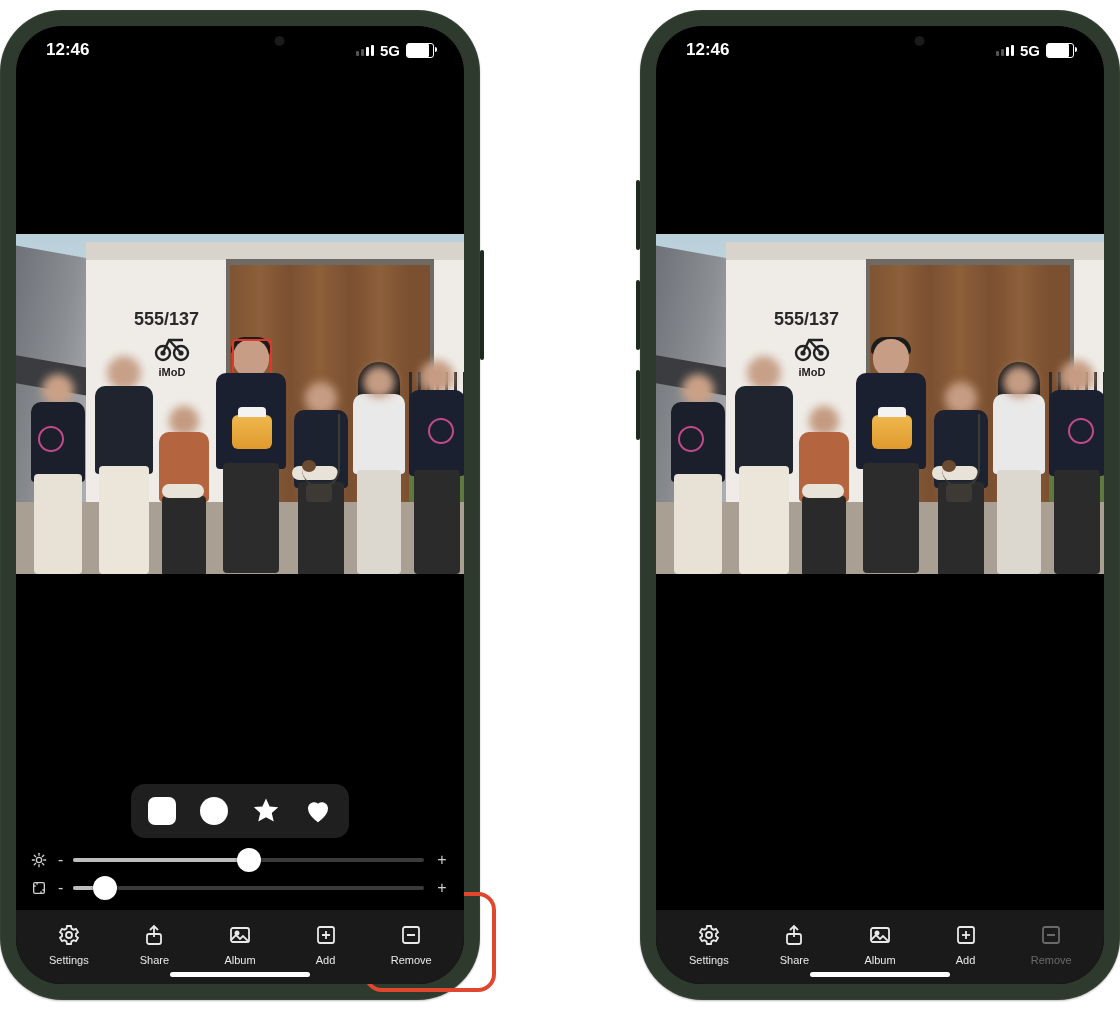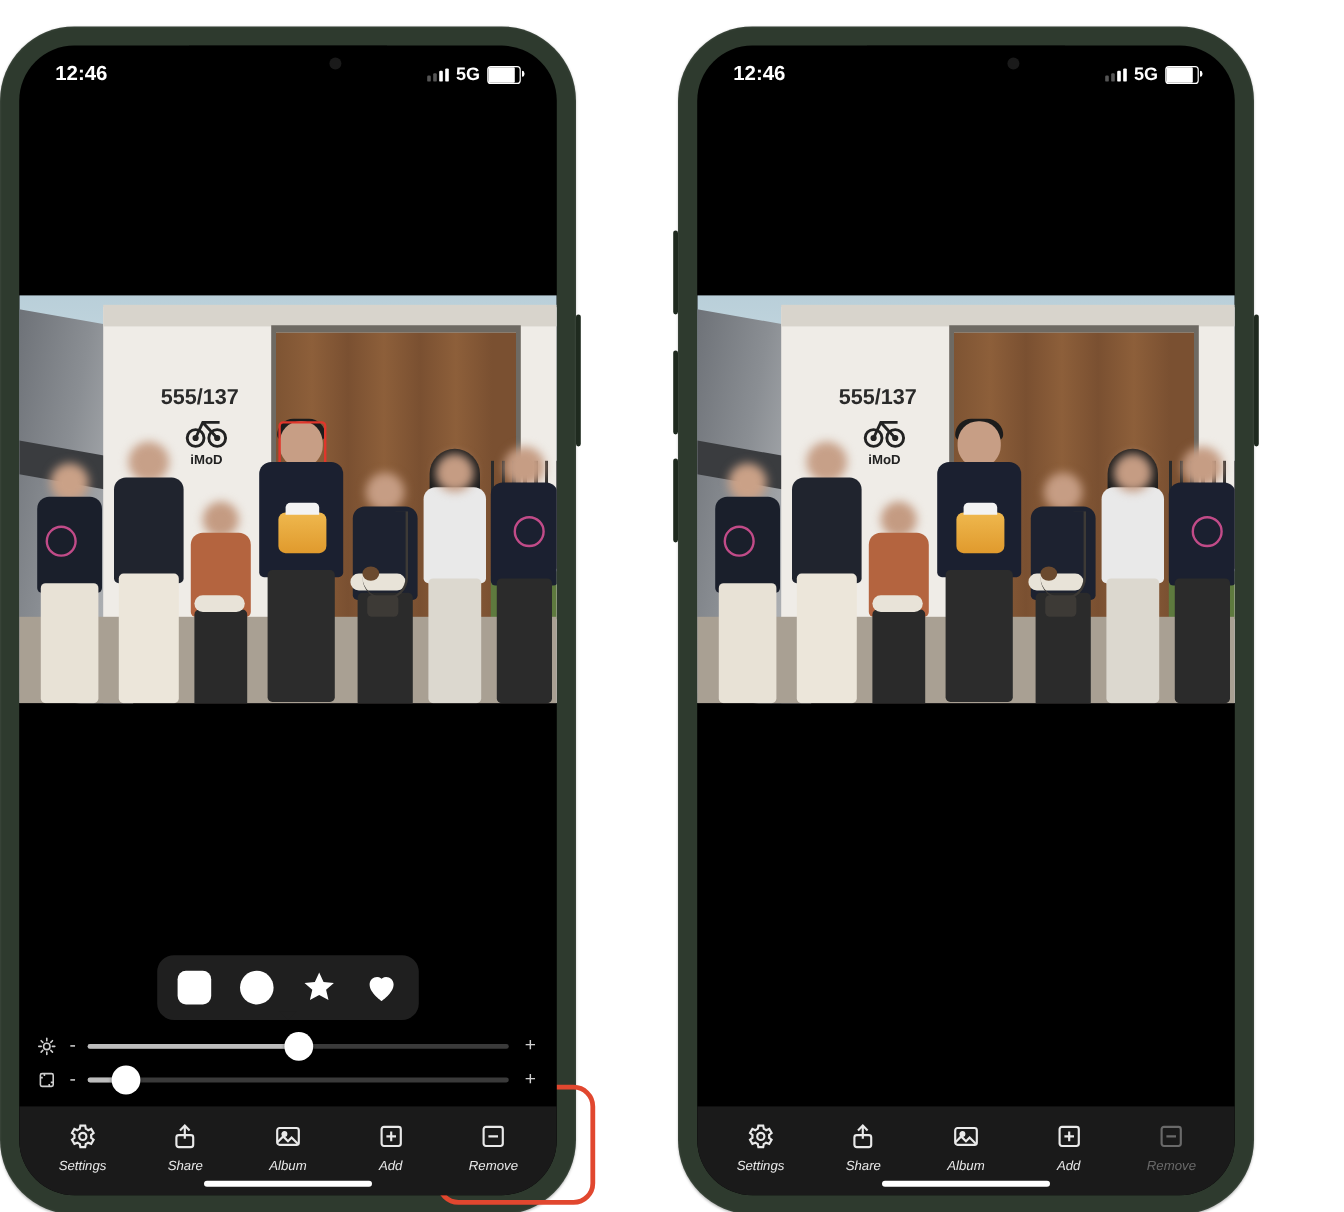--- a/index.html
+++ b/index.html
@@ -9,21 +9,21 @@
     --radius: 62px;
     --black: #000;
     --dark: #0d0d0d;
     --panel: #1a1a1a;
     --white: #fff;
     --muted: #9b9b9b;
     --annot: #e1472f;
     --frame: #2e3a2e;
   }
   html,body{margin:0;padding:0;background:#fff;font-family:-apple-system,Helvetica,Arial,sans-serif;}
-  .stage{width:1120px;height:1010px;display:flex;justify-content:flex-start;align-items:flex-start;gap:85px;padding-top:22px;box-sizing:border-box;}
+  .stage{width:1120px;height:1010px;display:flex;justify-content:space-between;align-items:flex-start;gap:85px;padding-top:10px;box-sizing:border-box;}
   .phone{
     width:var(--phone-w);height:var(--phone-h);
     border-radius:var(--radius);
     background:var(--frame);
     padding:var(--bezel);
     box-sizing:border-box;
     position:relative;
     box-shadow:0 1px 2px rgba(0,0,0,.25), inset 0 0 2px rgba(255,255,255,.15);
   }
   .phone::before,
@@ -145,21 +145,21 @@
 
   
   .slider-row{display:flex;align-items:center;gap:10px;color:#cfcfcf;font-size:16px;height:28px;}
   .slider-row .lead{width:18px;display:flex;justify-content:center;}
   .track{flex:1;height:4px;background:#3a3a3a;border-radius:2px;position:relative;}
   .fill{position:absolute;left:0;top:0;bottom:0;background:#bdbdbd;border-radius:2px;}
   .thumb{position:absolute;top:50%;transform:translate(-50%,-50%);width:24px;height:24px;background:#fff;border-radius:50%;box-shadow:0 1px 3px rgba(0,0,0,.5);}
   .slider-row .tail{width:16px;text-align:center;}
 
   
-  .tabbar{background:var(--panel);padding:12px 10px 18px 10px;display:flex;justify-content:space-around;font-style:italic;}
+  .tabbar{background:var(--panel);padding:12px 10px 18px 10px;display:flex;justify-content:space-around;}
   .tab{display:flex;flex-direction:column;align-items:center;gap:6px;color:#e9e9e9;font-size:11px;width:70px;}
   .tab.dim{color:#6a6a6a;}
   .tab svg{stroke:currentColor;}
   .ico{width:26px;height:26px;display:flex;align-items:center;justify-content:center;}
 
   
   .homebar{position:absolute;bottom:7px;left:50%;transform:translateX(-50%);width:140px;height:5px;background:#fff;border-radius:3px;}
 
   
   .annot{position:absolute;border:4px solid var(--annot);border-radius:18px;pointer-events:none;}

